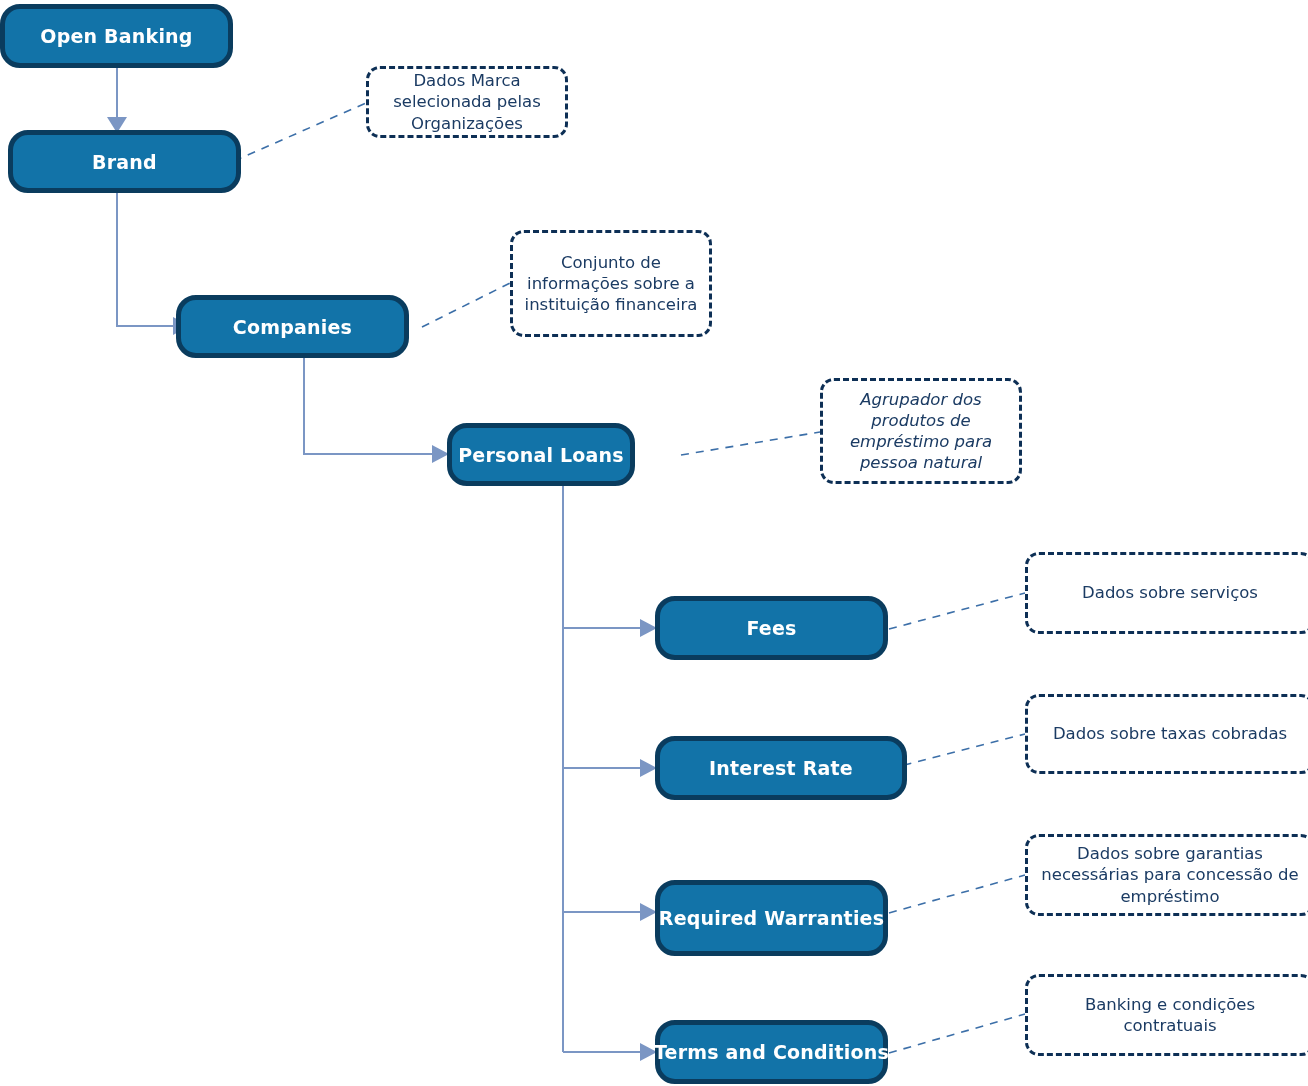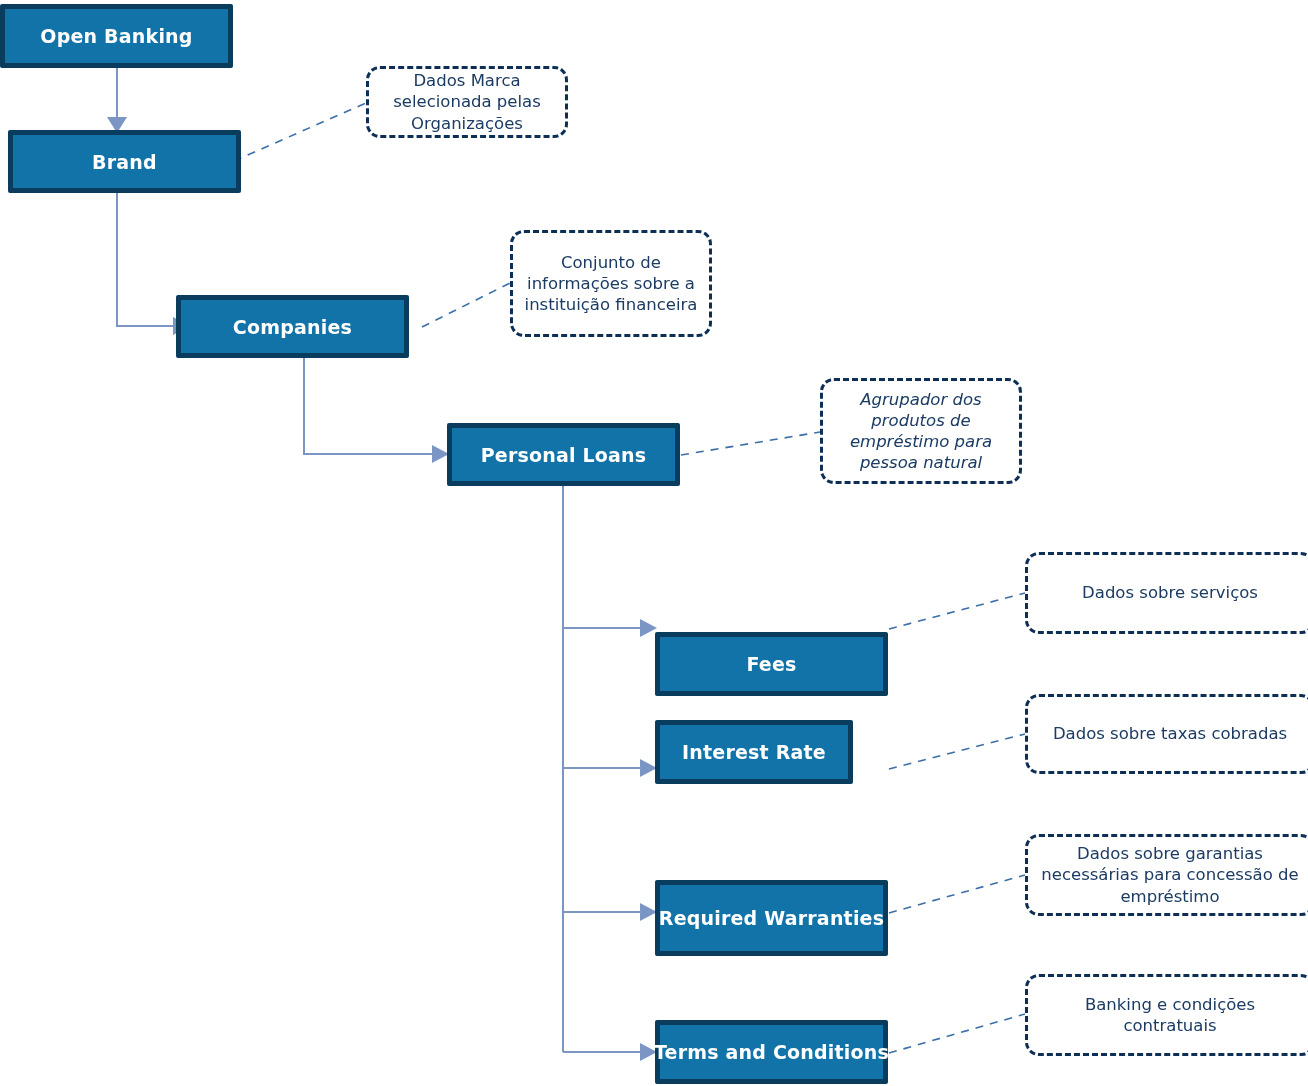--- a/index.html
+++ b/index.html
@@ -40,21 +40,21 @@
     stroke-width: 1.6;
     fill: none;
     stroke-dasharray: 8 7;
   }
   
   .node {
     position: absolute;
     box-sizing: border-box;
     background: #1273a8;
     border: 5px solid #0a3c5e;
-    border-radius: 2px;
+    border-radius: 20px;
     display: flex;
     align-items: center;
     justify-content: center;
     color: #ffffff;
     font-size: 19px;
     font-weight: 600;
     letter-spacing: 0.2px;
     text-align: center;
     z-index: 3;
   }
@@ -144,29 +144,29 @@
   </div>
 
   <div class="node" style="left:0px; top:130px; width:233px; height:63px;margin-left:8px;">
     <span class="node-label">Brand</span>
   </div>
 
   <div class="node" style="left:176px; top:295px; width:233px; height:63px;">
     <span class="node-label">Companies</span>
   </div>
 
-  <div class="node" style="left:447px; top:423px; width:233px; height:63px;">
+  <div class="node" style="left:447px; top:423px; width:188px; height:63px;">
     <span class="node-label">Personal Loans</span>
   </div>
 
-  <div class="node" style="left:655px; top:632px; width:233px; height:64px;">
+  <div class="node" style="left:655px; top:596px; width:233px; height:64px;">
     <span class="node-label">Fees</span>
   </div>
 
-  <div class="node" style="left:655px; top:720px; width:198px; height:64px;">
+  <div class="node" style="left:655px; top:736px; width:252px; height:64px;">
     <span class="node-label">Interest Rate</span>
   </div>
 
   <div class="node" style="left:655px; top:880px; width:233px; height:76px;">
     <span class="node-label">Required Warranties</span>
   </div>
 
   <div class="node" style="left:655px; top:1020px; width:233px; height:64px;">
     <span class="node-label">Terms and Conditions</span>
   </div>

